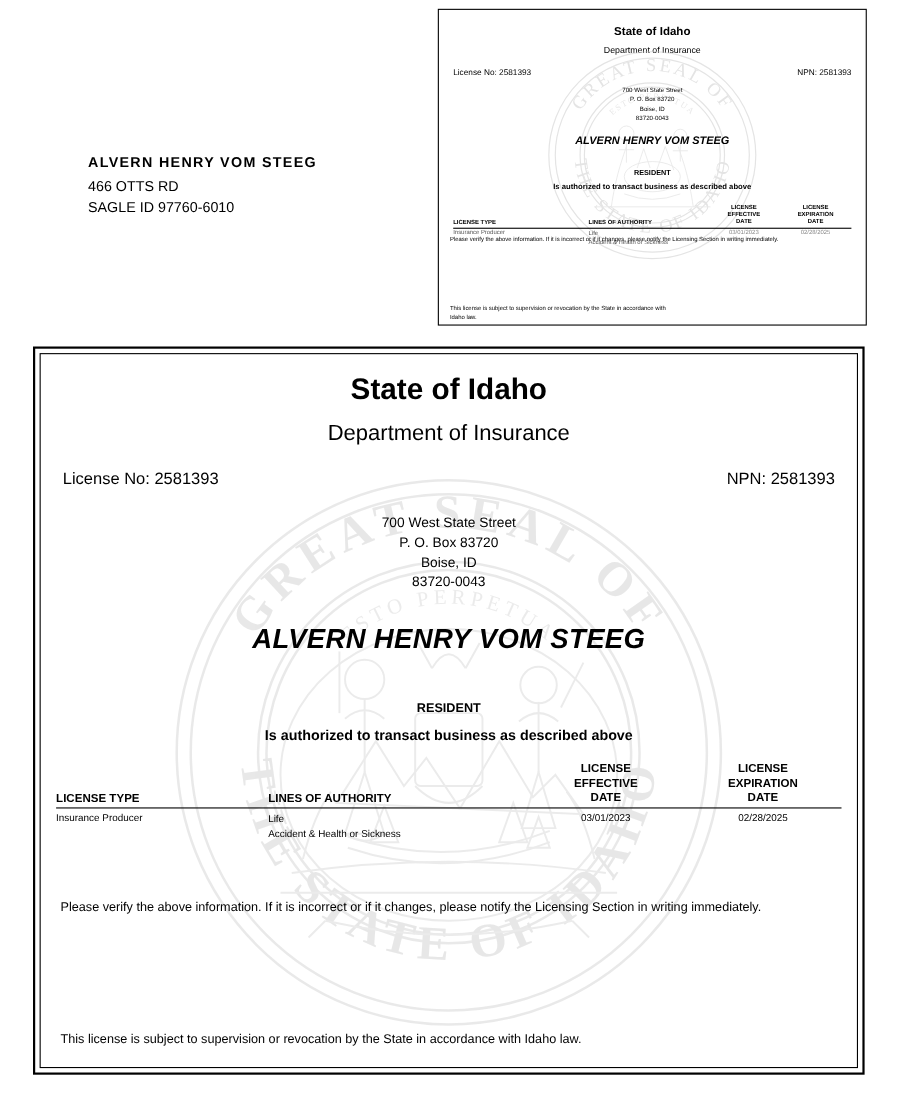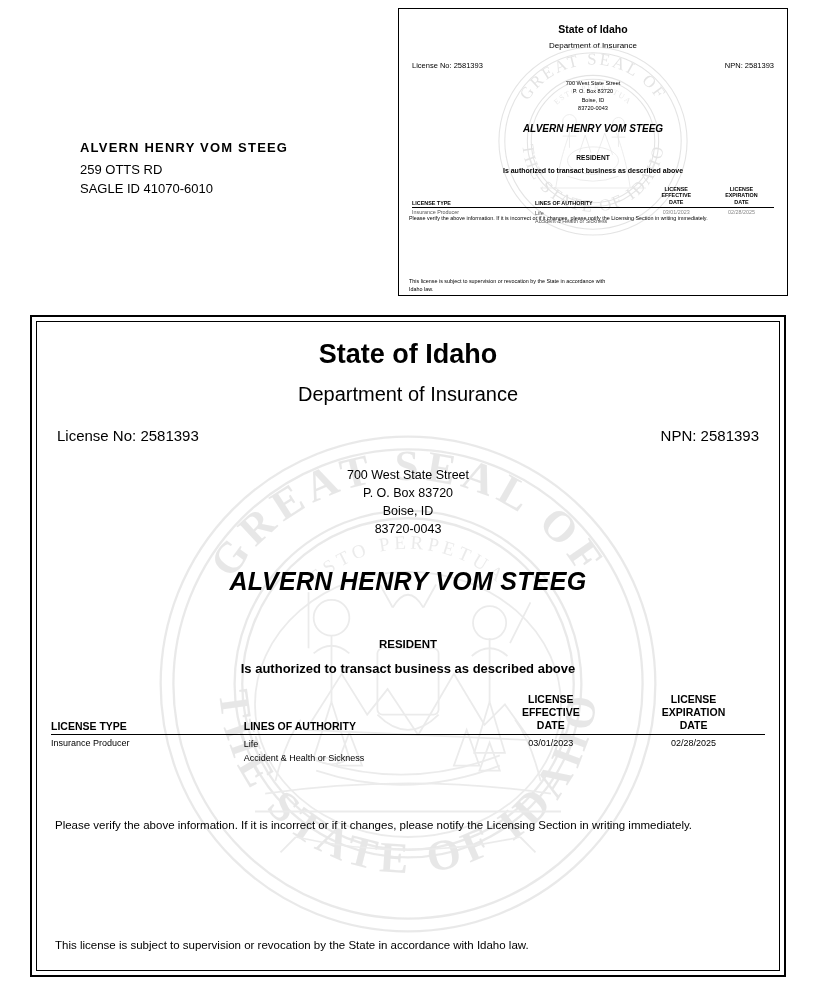--- a/index.html
+++ b/index.html
@@ -275,22 +275,22 @@
     top: 617px;
     font-size: 11.5px;
     z-index: 2;
   }
 </style>
 </head>
 <body>
 
 <div class="address-block">
   <div class="address-name">ALVERN  HENRY  VOM  STEEG</div>
-  <div class="address-line">259 OTTS RD</div>
-  <div class="address-line">SAGLE ID 41070-6010</div>
+  <div class="address-line">466 OTTS RD</div>
+  <div class="address-line">SAGLE ID 97760-6010</div>
 </div>
 
 <div class="mini-cert">
   <div class="mini-inner">
 
     <svg class="mini-seal" viewBox="0 0 200 200" aria-hidden="true">
       <g fill="none" stroke="#c9c9c9" stroke-width="1.1">
         <circle cx="100" cy="100" r="96"></circle>
         <circle cx="100" cy="100" r="90"></circle>
         <circle cx="100" cy="100" r="67"></circle>

